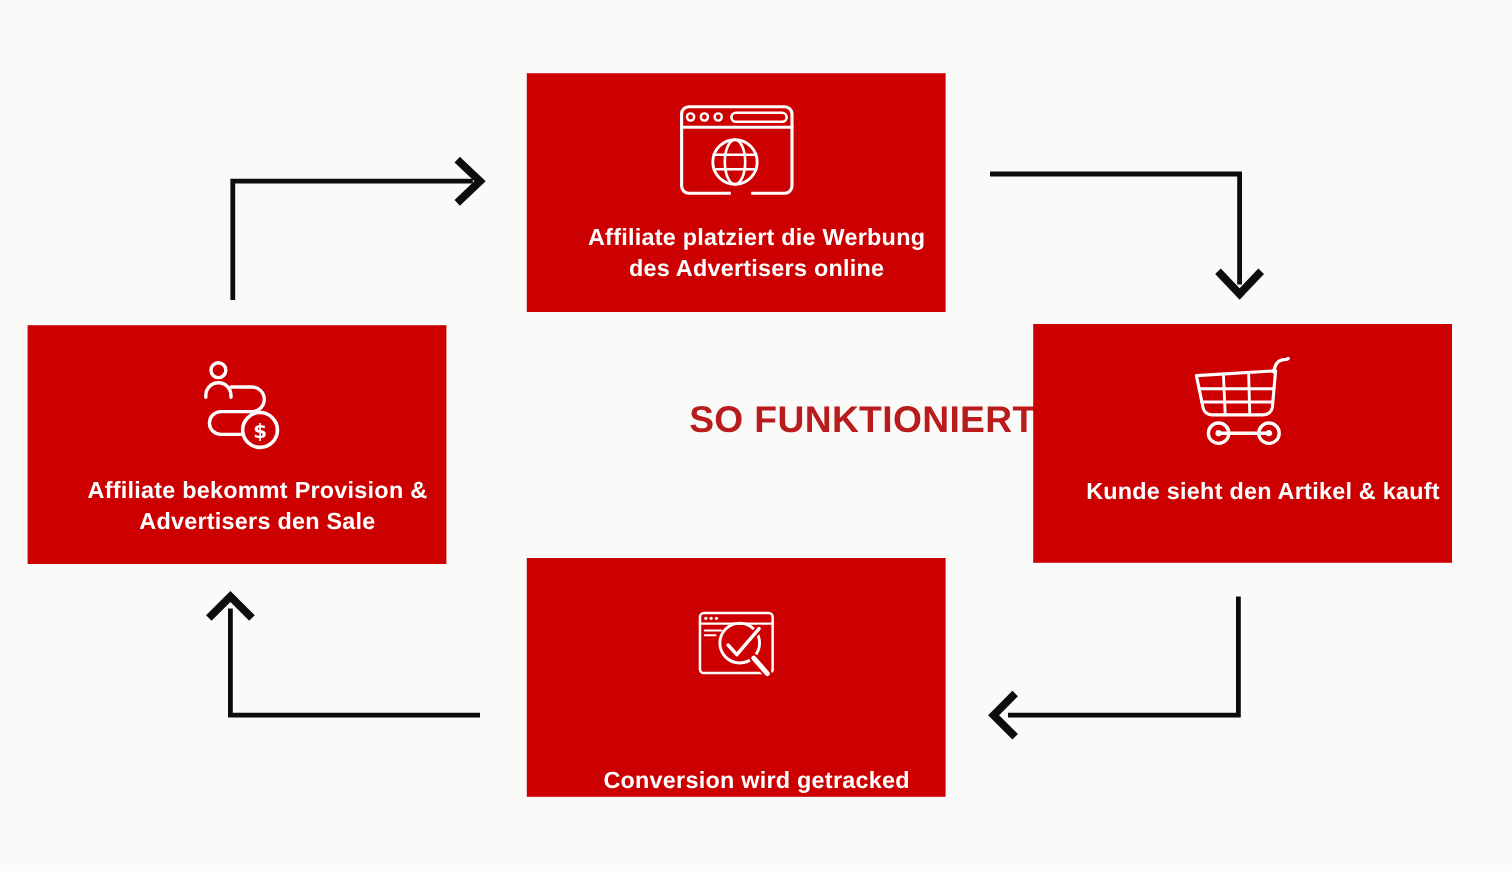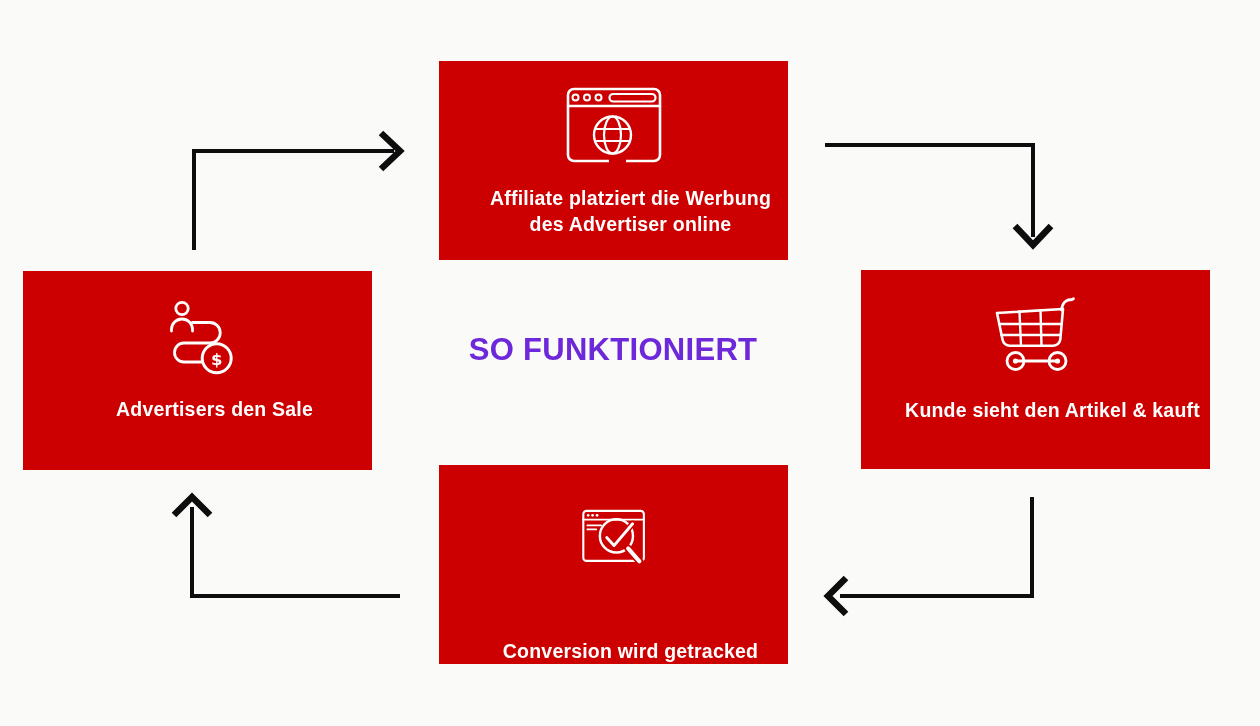--- a/index.html
+++ b/index.html
@@ -14,22 +14,22 @@
   .box-top{left:439px;top:61px;}
   .box-right{left:861px;top:270px;}
   .box-bottom{left:439px;top:465px;gap:48px;}
   .box-left{left:23px;top:271px;}
   .step-label{
     color:#ffffff;font-size:19.5px;font-weight:700;line-height:26px;
     text-align:center;letter-spacing:0.2px;width:100%;padding-left:34px;
   }
   .step-label span{display:block;}
   .title{
-    position:absolute;left:363px;top:331px;width:500px;text-align:center;
-    color:#6d28d9;font-size:31px;font-weight:800;line-height:38.5px;
+    position:absolute;left:363px;top:331px;width:500px;text-align:right;
+    color:#b91c1c;font-size:31px;font-weight:800;line-height:38.5px;
     letter-spacing:0.3px;
   }
   .title span{display:block;}
   .arrow{position:absolute;}
   .arrow polyline{fill:none;stroke:#0d0d0d;}
   .arrow .shaft{stroke-width:4;}
   .arrow .head{stroke-width:6.5;}
   .icon{display:block;}
   .icon .ln{fill:none;stroke:#ffffff;stroke-linecap:round;stroke-linejoin:round;}
   .icon .fillw{fill:#ffffff;stroke:none;}
@@ -53,21 +53,21 @@
       <circle class="ln" cx="21" cy="11.5" r="3" stroke-width="2"></circle>
       <circle class="ln" cx="32.5" cy="11.5" r="3" stroke-width="2"></circle>
       <rect class="ln" x="43.5" y="8" width="46" height="7.5" rx="3.75" stroke-width="2.2"></rect>
       <circle class="ln" cx="46.5" cy="49" r="18.5" stroke-width="2.4"></circle>
       <ellipse class="ln" cx="46.5" cy="49" rx="8.5" ry="18.5" stroke-width="2.2"></ellipse>
       <line class="ln" x1="29" y1="43" x2="64" y2="43" stroke-width="2.2"></line>
       <line class="ln" x1="29" y1="55" x2="64" y2="55" stroke-width="2.2"></line>
     </svg>
     <div class="step-label" style="margin-top:21px">
       <span>Affiliate platziert die Werbung</span>
-      <span>des Advertiser online</span>
+      <span>des Advertisers online</span>
     </div>
   </div>
 
   <div class="step-box box-right">
     <svg class="icon" width="90" height="80" viewBox="0 0 90 80" style="margin-top:26px">
       <path class="ln" stroke-width="2.6" d="M72,13 L6,17 L11.5,43.5 a7.5,7.5 0 0 0 7.3,6.2 L62,49.7 a7.5,7.5 0 0 0 7.3,-6.2 Z"></path>
       <line class="ln" x1="28.5" y1="15.7" x2="30" y2="49.7" stroke-width="2.4"></line>
       <line class="ln" x1="49.5" y1="14.4" x2="50.5" y2="49.7" stroke-width="2.4"></line>
       <line class="ln" x1="8.3" y1="28" x2="70.6" y2="28" stroke-width="2.4"></line>
       <line class="ln" x1="10.5" y1="39" x2="69.6" y2="39" stroke-width="2.4"></line>
@@ -105,20 +105,21 @@
 
   <div class="step-box box-left">
     <svg class="icon" width="80" height="80" viewBox="0 0 80 80" style="margin-top:28px">
       <circle class="ln" cx="24" cy="9.5" r="6.2" stroke-width="2.8"></circle>
       <path class="ln" stroke-width="2.8" d="M13.5,32 v-1.5 a10.5,10.5 0 0 1 21,0 V32"></path>
       <path class="ln" stroke-width="2.8" d="M34.5,23.5 H52 a10.25,10.25 0 0 1 0,20.5 H26 a9.5,9.5 0 0 0 0,19 H44.5"></path>
       <circle class="ln" cx="58.7" cy="59.3" r="14.5" stroke-width="3"></circle>
       <text x="58.7" y="65.8" text-anchor="middle" fill="#ffffff" font-family="DejaVu Sans, Liberation Sans, sans-serif" font-size="16.5" font-weight="bold">$</text>
     </svg>
     <div class="step-label" style="margin-top:17px">
+      <span>Affiliate bekommt Provision &amp;</span>
       <span>Advertisers den Sale</span>
     </div>
   </div>
 
   <svg class="arrow" style="left:168px;top:125px" width="247" height="137" viewBox="0 0 247 137">
     <polyline class="shaft" points="26,125 26,26 226,26"></polyline>
     <polyline class="head" points="213,8 232,26 213,44"></polyline>
   </svg>
 
   <svg class="arrow" style="left:815px;top:127px" width="242" height="131" viewBox="0 0 242 131">

